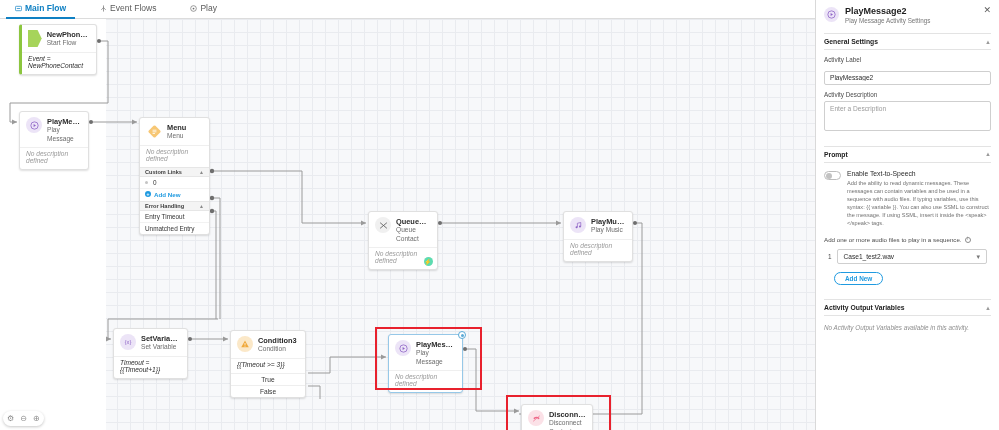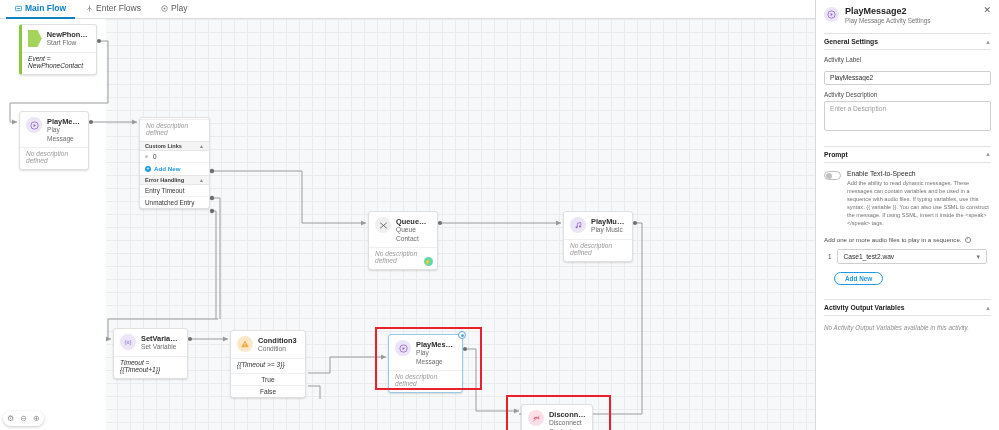--- a/index.html
+++ b/index.html
@@ -11,21 +11,21 @@
   }
   #app { position: relative; width: 999px; height: 430px; display: flex; }
 
   
   .left-col { position: relative; width: 815px; height: 430px; background: #fff; }
 
   
   .tabbar {
     position: relative; height: 19px; background: #ffffff;
     border-bottom: 1px solid #dcdcdc; display: flex; align-items: center;
-    padding-left: 6px; gap: 2px; z-index: 30;
+    padding-left: 6px; gap: 16px; z-index: 30;
   }
   .tab {
     display: flex; align-items: center; gap: 3px;
     height: 19px; padding: 0 9px;
     font-size: 8.5px; color: #5a5a5a; cursor: pointer;
     border-bottom: 2px solid transparent;
   }
   .tab.active { color: #0f80c3; border-bottom: 2px solid #0f80c3; font-weight: 600; }
   .tab svg { display: block; }
 
@@ -227,21 +227,21 @@
         <svg width="7" height="7" viewBox="0 0 16 16">
           <rect x="1" y="3" width="14" height="10" rx="2" fill="none" stroke="#0f80c3" stroke-width="1.6"></rect>
           <path d="M4 8h8" stroke="#0f80c3" stroke-width="1.6"></path>
         </svg>
         <span>Main Flow</span>
       </div>
       <div class="tab">
         <svg width="7" height="7" viewBox="0 0 16 16">
           <path d="M8 1v14M8 6L3 11M8 6l5 5" stroke="#6a6a6a" stroke-width="1.5" fill="none"></path>
         </svg>
-        <span>Enter Flows</span>
+        <span>Event Flows</span>
       </div>
       <div class="tab">
         <svg width="7" height="7" viewBox="0 0 16 16">
           <circle cx="8" cy="8" r="6.5" fill="none" stroke="#6a6a6a" stroke-width="1.5"></circle>
           <circle cx="8" cy="8" r="2" fill="#6a6a6a"></circle>
         </svg>
         <span>Play</span>
       </div>
     </div>
 
@@ -321,20 +321,32 @@
           </div>
           <div class="node-titles">
             <div class="node-title">PlayMessage1</div>
             <div class="node-sub">Play Message</div>
           </div>
         </div>
         <div class="node-desc">No description defined</div>
       </div>
 
       <div class="node" id="node-menu">
+        <div class="node-head">
+          <div class="node-icon">
+            <svg width="13" height="13" viewBox="0 0 16 16">
+                <rect x="2.3" y="2.3" width="11.4" height="11.4" rx="1.6" fill="#f7c774" transform="rotate(45 8 8)"></rect>
+                <path d="M5.6 6.4h4.8M5.6 8.4h4.8M5.6 10.4h3" stroke="#fff" stroke-width="1"></path>
+              </svg>
+          </div>
+          <div class="node-titles">
+            <div class="node-title">Menu</div>
+            <div class="node-sub">Menu</div>
+          </div>
+        </div>
         <div class="node-desc">No description defined</div>
         <div class="sect-head">
           <span>Custom Links</span>
           <span class="chev">▲</span>
         </div>
         <div class="sect-row">
           <span class="dot-sm"></span>
           <span>0</span>
         </div>
         <div class="addnew-row">

